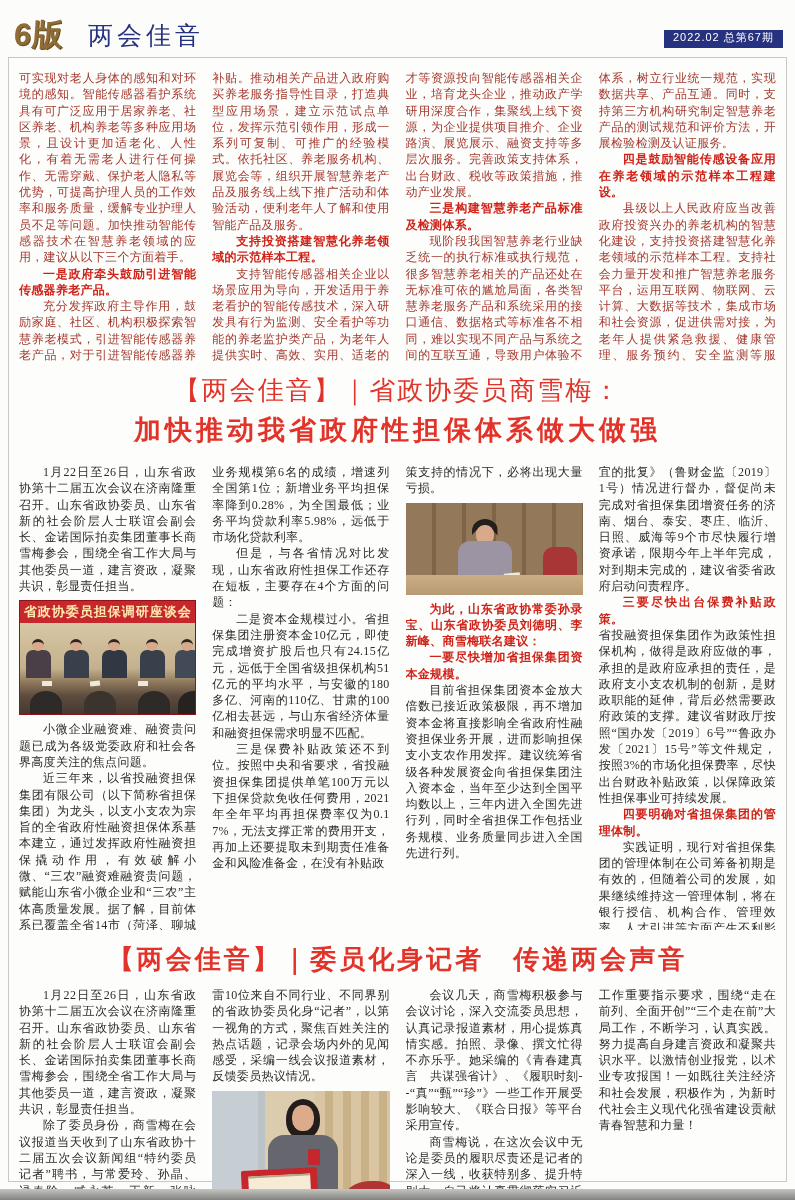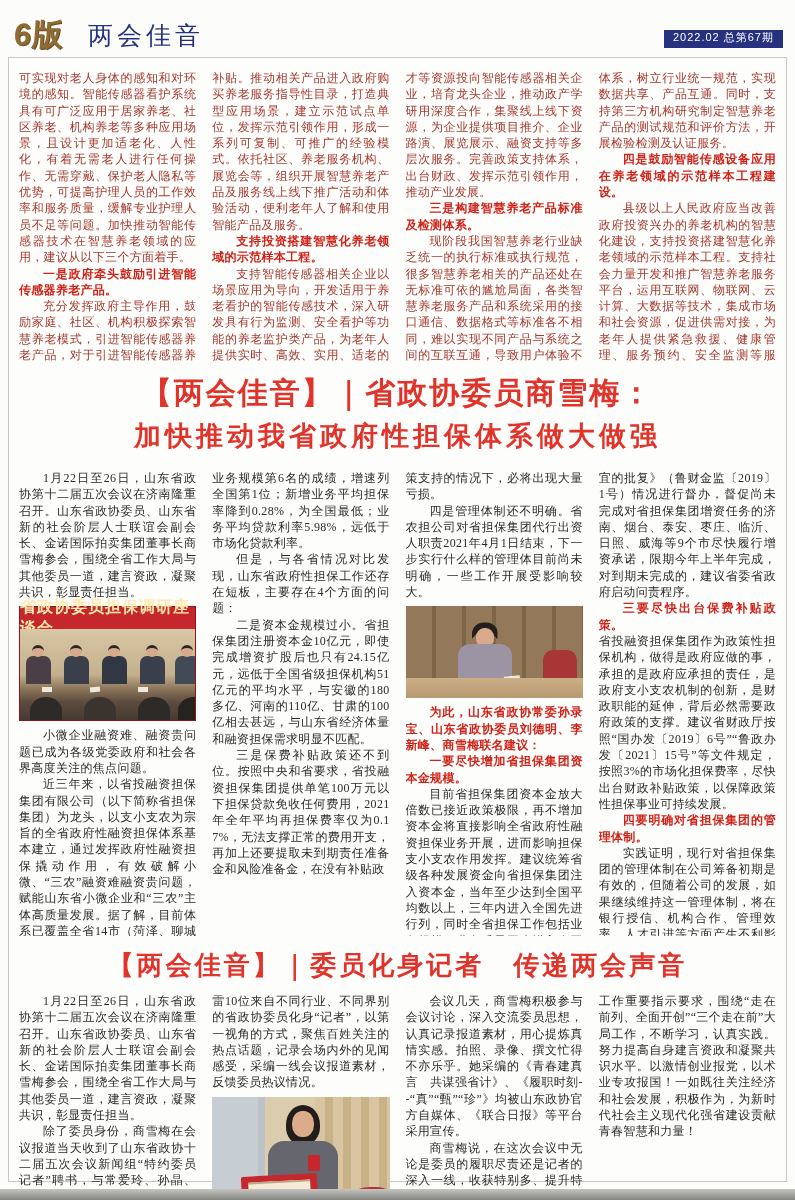--- a/index.html
+++ b/index.html
@@ -52,35 +52,35 @@
   p.ni{text-indent:0;}
   .rb{color:var(--red-body);}
   .rh{color:var(--red-head);font-weight:bold;}
   
   .top-section .tcol{height:293px;}
   .mid-section  .tcol{height:466px;}
   .bot-section  .tcol{height:226px;}
   
   .mid-title1{
     margin:10px 0 0;text-align:center;color:var(--title-red);
-    font-size:30px;font-weight:700;letter-spacing:2px;
+    font-size:26px;font-weight:400;letter-spacing:2px;
   }
   .mid-title2{
     margin:4px 0 16px;text-align:center;color:var(--title-red);
     font-size:27px;font-weight:900;letter-spacing:4px;
   }
   .bot-title{
     margin:12px 0 10px;text-align:center;color:var(--title-red);
     font-size:26px;font-weight:900;letter-spacing:3px;
   }
   
   figure{margin:6px 0;}
   .ph-banner{
     height:23px;background:#c5272d;color:#ffe9ad;
-    font-size:16px;font-weight:bold;letter-spacing:1px;
+    font-size:13px;font-weight:bold;letter-spacing:1px;
     display:flex;align-items:center;justify-content:center;
     border:1px solid #8f1318;border-bottom:none;box-sizing:border-box;
   }
   .ph1-scene{
     position:relative;height:92px;overflow:hidden;
     background:linear-gradient(180deg,#d8c8a6 0%,#c4b08c 50%,#8b755a 66%,#5d4c3e 80%,#453931 100%);
     border:1px solid #8f1318;border-top:none;box-sizing:border-box;
   }
   .person{position:absolute;width:25px;height:28px;bottom:36px;background:#39404c;border-radius:7px 7px 0 0;}
   .person::before{
@@ -140,21 +140,21 @@
           <p class="rb ni">可实现对老人身体的感知和对环境的感知。智能传感器看护系统具有可广泛应用于居家养老、社区养老、机构养老等多种应用场景，且设计更加适老化、人性化，有着无需老人进行任何操作、无需穿戴、保护老人隐私等优势，可提高护理人员的工作效率和服务质量，缓解专业护理人员不足等问题。加快推动智能传感器技术在智慧养老领域的应用，建议从以下三个方面着手。</p>
           <p class="rh">一是政府牵头鼓励引进智能传感器养老产品。</p>
           <p class="rb">充分发挥政府主导作用，鼓励家庭、社区、机构积极探索智慧养老模式，引进智能传感器养老产品，对于引进智能传感器养老产品及服务的社区机构给予政策支持和适当</p>
         </div>
         <div class="tcol">
           <p class="rb ni">补贴。推动相关产品进入政府购买养老服务指导性目录，打造典型应用场景，建立示范试点单位，发挥示范引领作用，形成一系列可复制、可推广的经验模式。依托社区、养老服务机构、展览会等，组织开展智慧养老产品及服务线上线下推广活动和体验活动，便利老年人了解和使用智能产品及服务。</p>
           <p class="rh">支持投资搭建智慧化养老领域的示范样本工程。</p>
           <p class="rb">支持智能传感器相关企业以场景应用为导向，开发适用于养老看护的智能传感技术，深入研发具有行为监测、安全看护等功能的养老监护类产品，为老年人提供实时、高效、实用、适老的智能化养老产品。通过政策引导、鼓励资金、人</p>
         </div>
         <div class="tcol">
-          <p class="rb ni">才等资源投向智能传感器相关企业，培育龙头企业，推动政产学研用深度合作，集聚线上线下资源，为企业提供项目推介、企业路演、展览展示、融资支持等多层次服务。完善政策支持体系，出台财政、发挥示范引领作用，推动产业发展。</p>
+          <p class="rb ni">才等资源投向智能传感器相关企业，培育龙头企业，推动政产学研用深度合作，集聚线上线下资源，为企业提供项目推介、企业路演、展览展示、融资支持等多层次服务。完善政策支持体系，出台财政、税收等政策措施，推动产业发展。</p>
           <p class="rh">三是构建智慧养老产品标准及检测体系。</p>
           <p class="rb">现阶段我国智慧养老行业缺乏统一的执行标准或执行规范，很多智慧养老相关的产品还处在无标准可依的尴尬局面，各类智慧养老服务产品和系统采用的接口通信、数据格式等标准各不相同，难以实现不同产品与系统之间的互联互通，导致用户体验不佳，应用推广困难。需尽快组织构建智慧养老产品标准</p>
         </div>
         <div class="tcol">
           <p class="rb ni">体系，树立行业统一规范，实现数据共享、产品互通。同时，支持第三方机构研究制定智慧养老产品的测试规范和评价方法，开展检验检测及认证服务。</p>
           <p class="rh">四是鼓励智能传感设备应用在养老领域的示范样本工程建设。</p>
           <p class="rb">县级以上人民政府应当改善政府投资兴办的养老机构的智慧化建设，支持投资搭建智慧化养老领域的示范样本工程。支持社会力量开发和推广智慧养老服务平台，运用互联网、物联网、云计算、大数据等技术，集成市场和社会资源，促进供需对接，为老年人提供紧急救援、健康管理、服务预约、安全监测等服务。</p>
         </div>
       </div>
     </section>
@@ -189,21 +189,20 @@
 
         <div class="tcol">
           <p class="ni">业务规模第6名的成绩，增速列全国第1位；新增业务平均担保率降到0.28%，为全国最低；业务平均贷款利率5.98%，远低于市场化贷款利率。</p>
           <p>但是，与各省情况对比发现，山东省政府性担保工作还存在短板，主要存在4个方面的问题：</p>
           <p>二是资本金规模过小。省担保集团注册资本金10亿元，即使完成增资扩股后也只有24.15亿元，远低于全国省级担保机构51亿元的平均水平，与安徽的180多亿、河南的110亿、甘肃的100亿相去甚远，与山东省经济体量和融资担保需求明显不匹配。</p>
           <p>三是保费补贴政策还不到位。按照中央和省要求，省投融资担保集团提供单笔100万元以下担保贷款免收任何费用，2021年全年平均再担保费率仅为0.17%，无法支撑正常的费用开支，再加上还要提取未到期责任准备金和风险准备金，在没有补贴政</p>
         </div>
 
         <div class="tcol">
           <p class="ni">策支持的情况下，必将出现大量亏损。</p>
-          <p>四是管理体制还不明确。省农担公司对省担保集团代行出资人职责2021年4月1日结束，下一步实行什么样的管理体目前尚未明确，一些工作开展受影响较大。</p>
           <figure>
             <div class="ph2">
               <i class="w2-hair"></i>
               <i class="w2-head"></i>
               <i class="w2-body"></i>
               <i class="w2-paper"></i>
               <i class="w2-chair"></i>
               <i class="ph2-desk"></i>
             </div>
           </figure>
@@ -242,21 +241,21 @@
               <i class="w3-face"></i>
               <i class="w3-body"></i>
               <i class="w3-badge"></i>
               <i class="cert"></i>
               <i class="w3-sofa"></i>
             </div>
           </figure>
         </div>
 
         <div class="tcol">
-          <p>会议几天，商雪梅积极参与会议讨论，深入交流委员思想，认真记录报道素材，用心提炼真情实感。拍照、录像、撰文忙得不亦乐乎。她采编的《青春建真言　共谋强省计》、《履职时刻--“真”“甄”“珍”》均被山东政协官方自媒体、《联合日报》等平台采用宣传。</p>
+          <p>会议几天，商雪梅积极参与会议讨论，深入交流委员思想，认真记录报道素材，用心提炼真情实感。拍照、录像、撰文忙得不亦乐乎。她采编的《青春建真言　共谋强省计》、《履职时刻--“真”“甄”“珍”》一些工作开展受影响较大、《联合日报》等平台采用宣传。</p>
           <p>商雪梅说，在这次会议中无论是委员的履职尽责还是记者的深入一线，收获特别多、提升特别大。自己将认真贯彻落实习近平总书记对山东</p>
         </div>
 
         <div class="tcol">
           <p class="ni">工作重要指示要求，围绕“走在前列、全面开创”“三个走在前”大局工作，不断学习，认真实践。努力提高自身建言资政和凝聚共识水平。以激情创业报党，以术业专攻报国！一如既往关注经济和社会发展，积极作为，为新时代社会主义现代化强省建设贡献青春智慧和力量！</p>
         </div>
 
       </div>
     </section>
 

